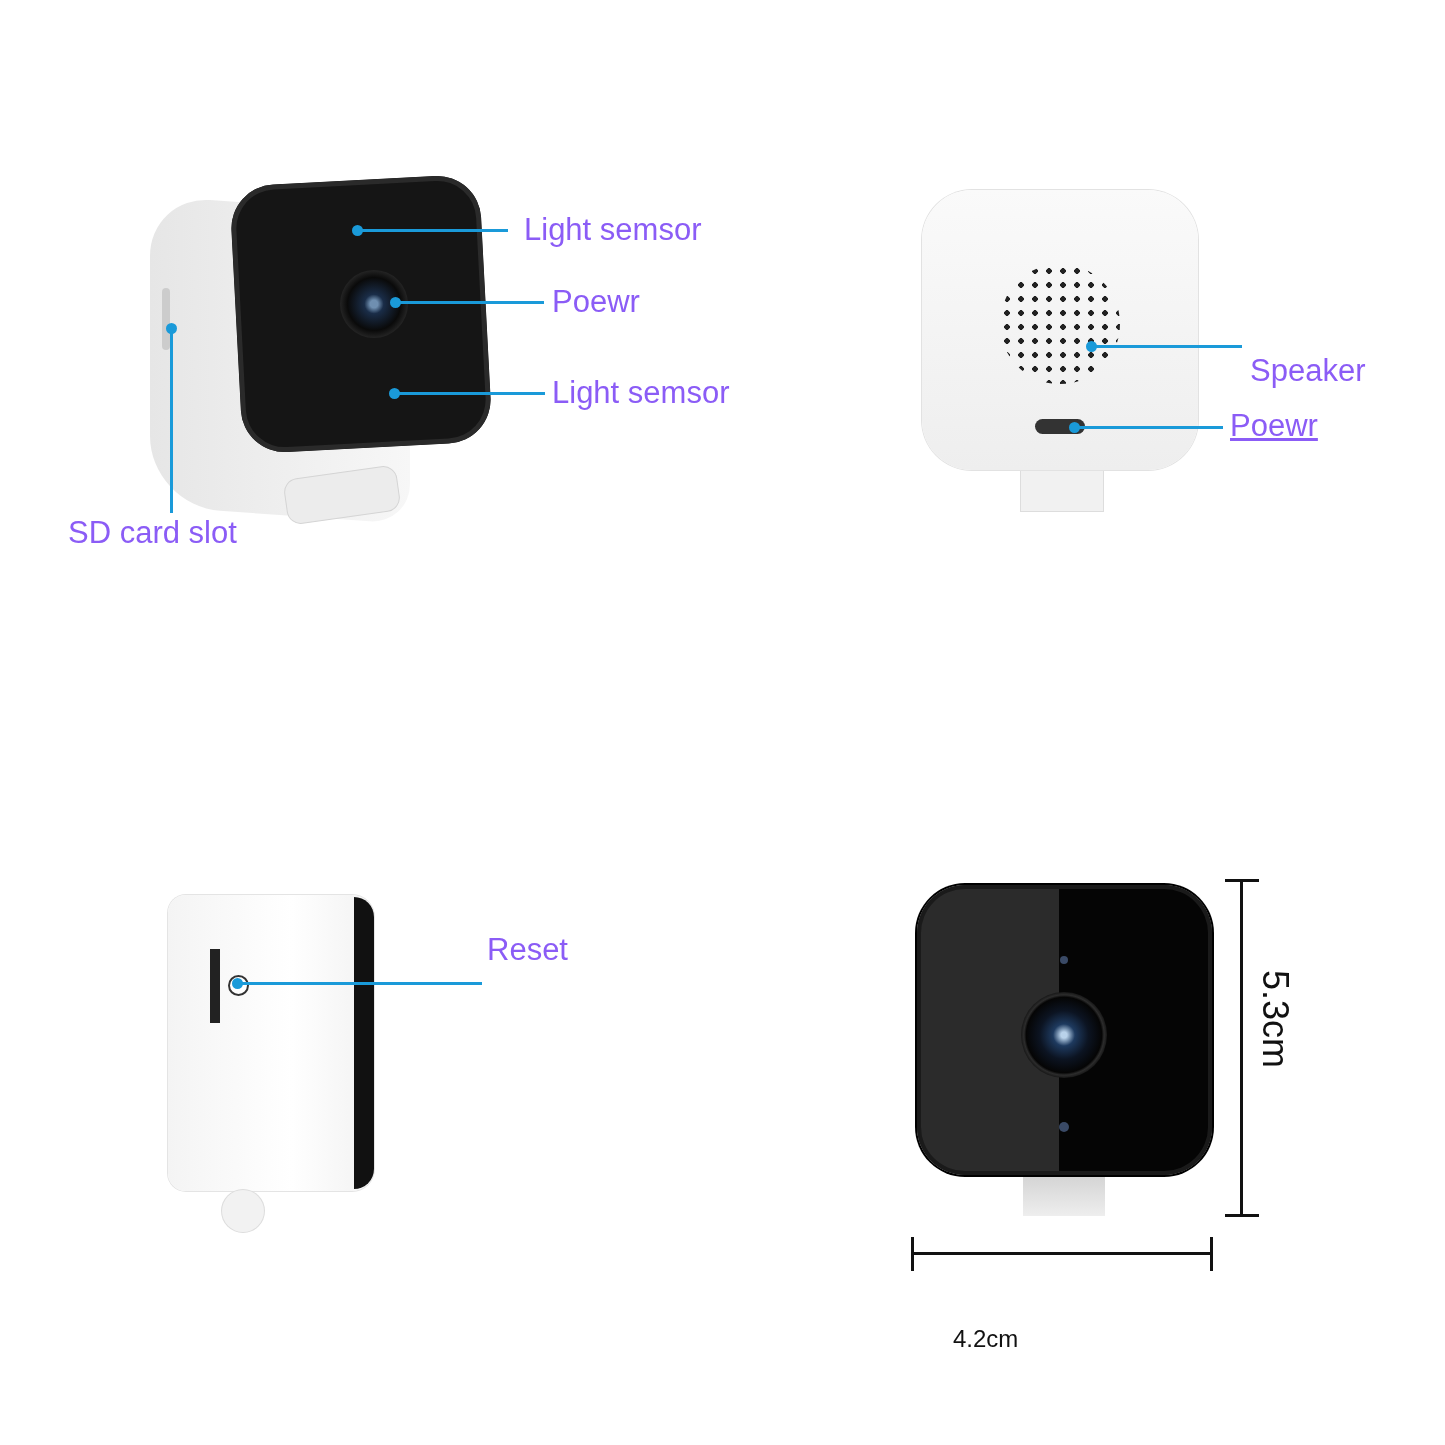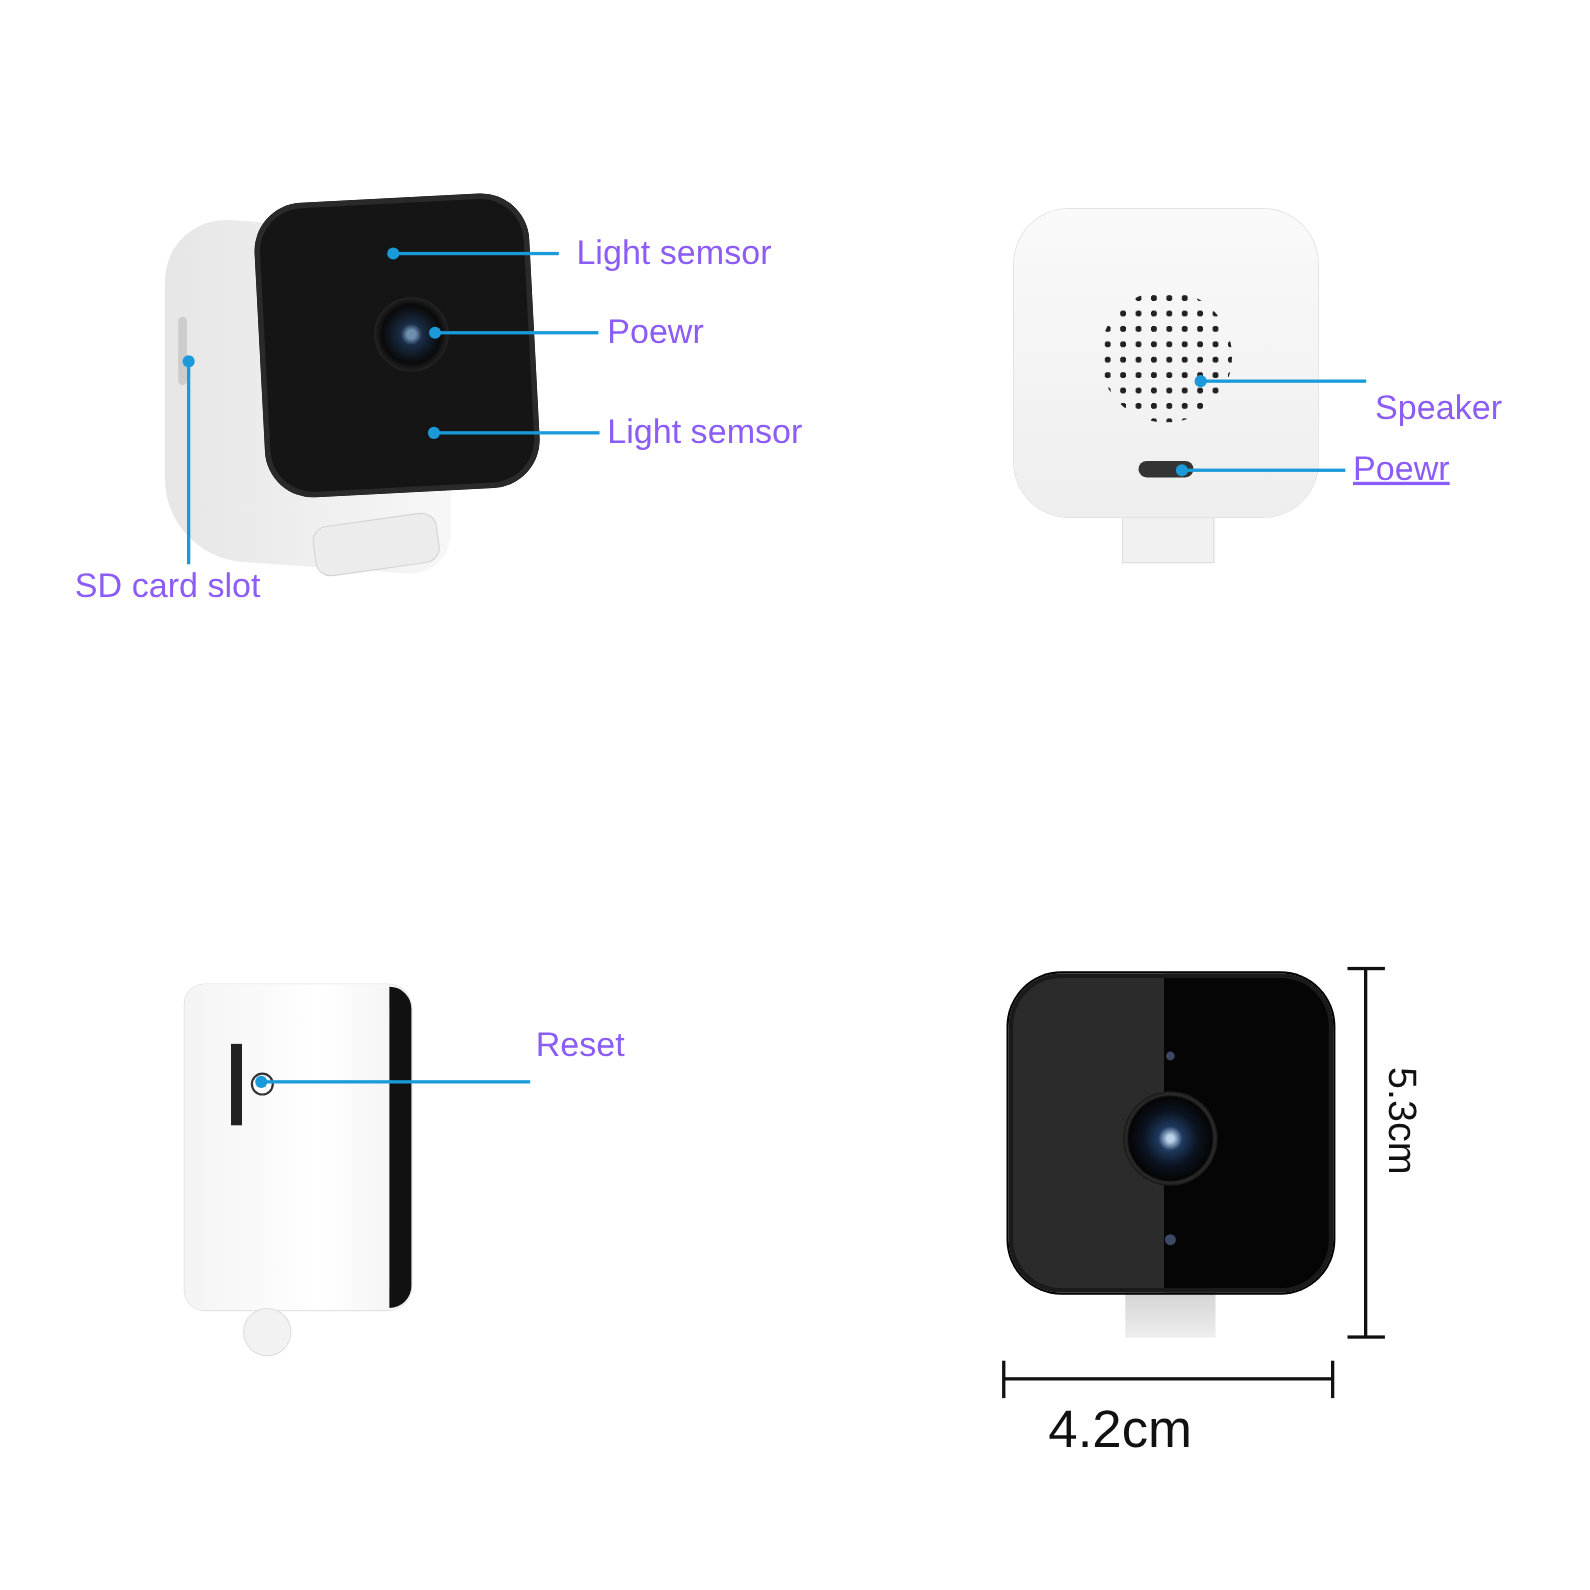--- a/index.html
+++ b/index.html
@@ -73,14 +73,14 @@
   <div class="abs" style="left:1059px;top:1122px;width:10px;height:10px;border-radius:50%;background:#3a4a66;"></div>
 
   <div class="abs black" style="left:1240px;top:880px;width:3px;height:336px;"></div>
   <div class="abs black" style="left:1225px;top:879px;width:34px;height:3px;"></div>
   <div class="abs black" style="left:1225px;top:1214px;width:34px;height:3px;"></div>
   <div class="abs" style="left:1238px;top:970px;font-size:36px;transform:rotate(90deg);transform-origin:left top;white-space:nowrap;margin-left:58px;">5.3cm</div>
 
   <div class="abs black" style="left:912px;top:1252px;width:300px;height:3px;"></div>
   <div class="abs black" style="left:911px;top:1237px;width:3px;height:34px;"></div>
   <div class="abs black" style="left:1210px;top:1237px;width:3px;height:34px;"></div>
-  <div class="abs" style="left:953px;top:1272px;font-size:48px;white-space:nowrap;">4.2cm</div>
+  <div class="abs" style="left:953px;top:1325px;font-size:24px;white-space:nowrap;">4.2cm</div>
 </div>
 
 </body></html>

